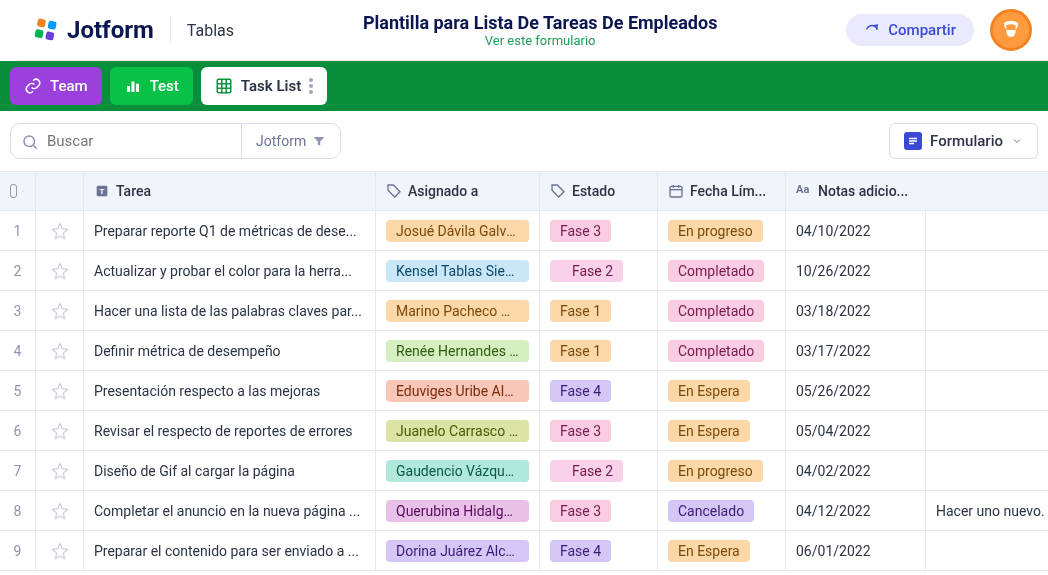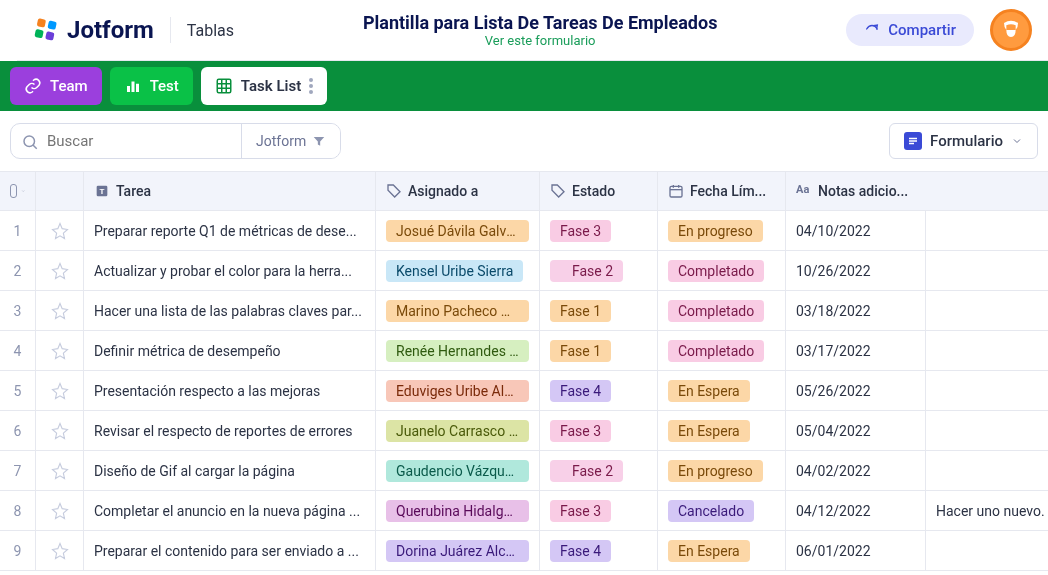--- a/index.html
+++ b/index.html
@@ -245,21 +245,21 @@
     <div class="cell idx">2</div>
     <div class="cell star">
           <svg viewBox="0 0 24 24">
             <path d="M12 2l2.9 6.9L22 10l-5.5 4.9L18 22l-6-3.5L6 22l1.5-7.1L2 10l7.1-1.1L12 2z" stroke-width="1.5"></path>
           </svg>
         </div>
     <div class="cell task-cell">
           <span>Actualizar y probar el color para la herra...</span>
         </div>
     <div class="cell">
-          <span class="pill c-lblue">Kensel Uribe Sierra</span>
+          <span class="pill c-lblue">Kensel Tablas Sierra</span>
         </div>
     <div class="cell">
           <span class="pill c-lpink">Fase 2</span>
         </div>
     <div class="cell">
           <span class="pill c-pink">Completado</span>
         </div>
     <div class="cell">10/26/2022</div>
     <div class="cell" style="border-right:none;"></div>
   </div>

